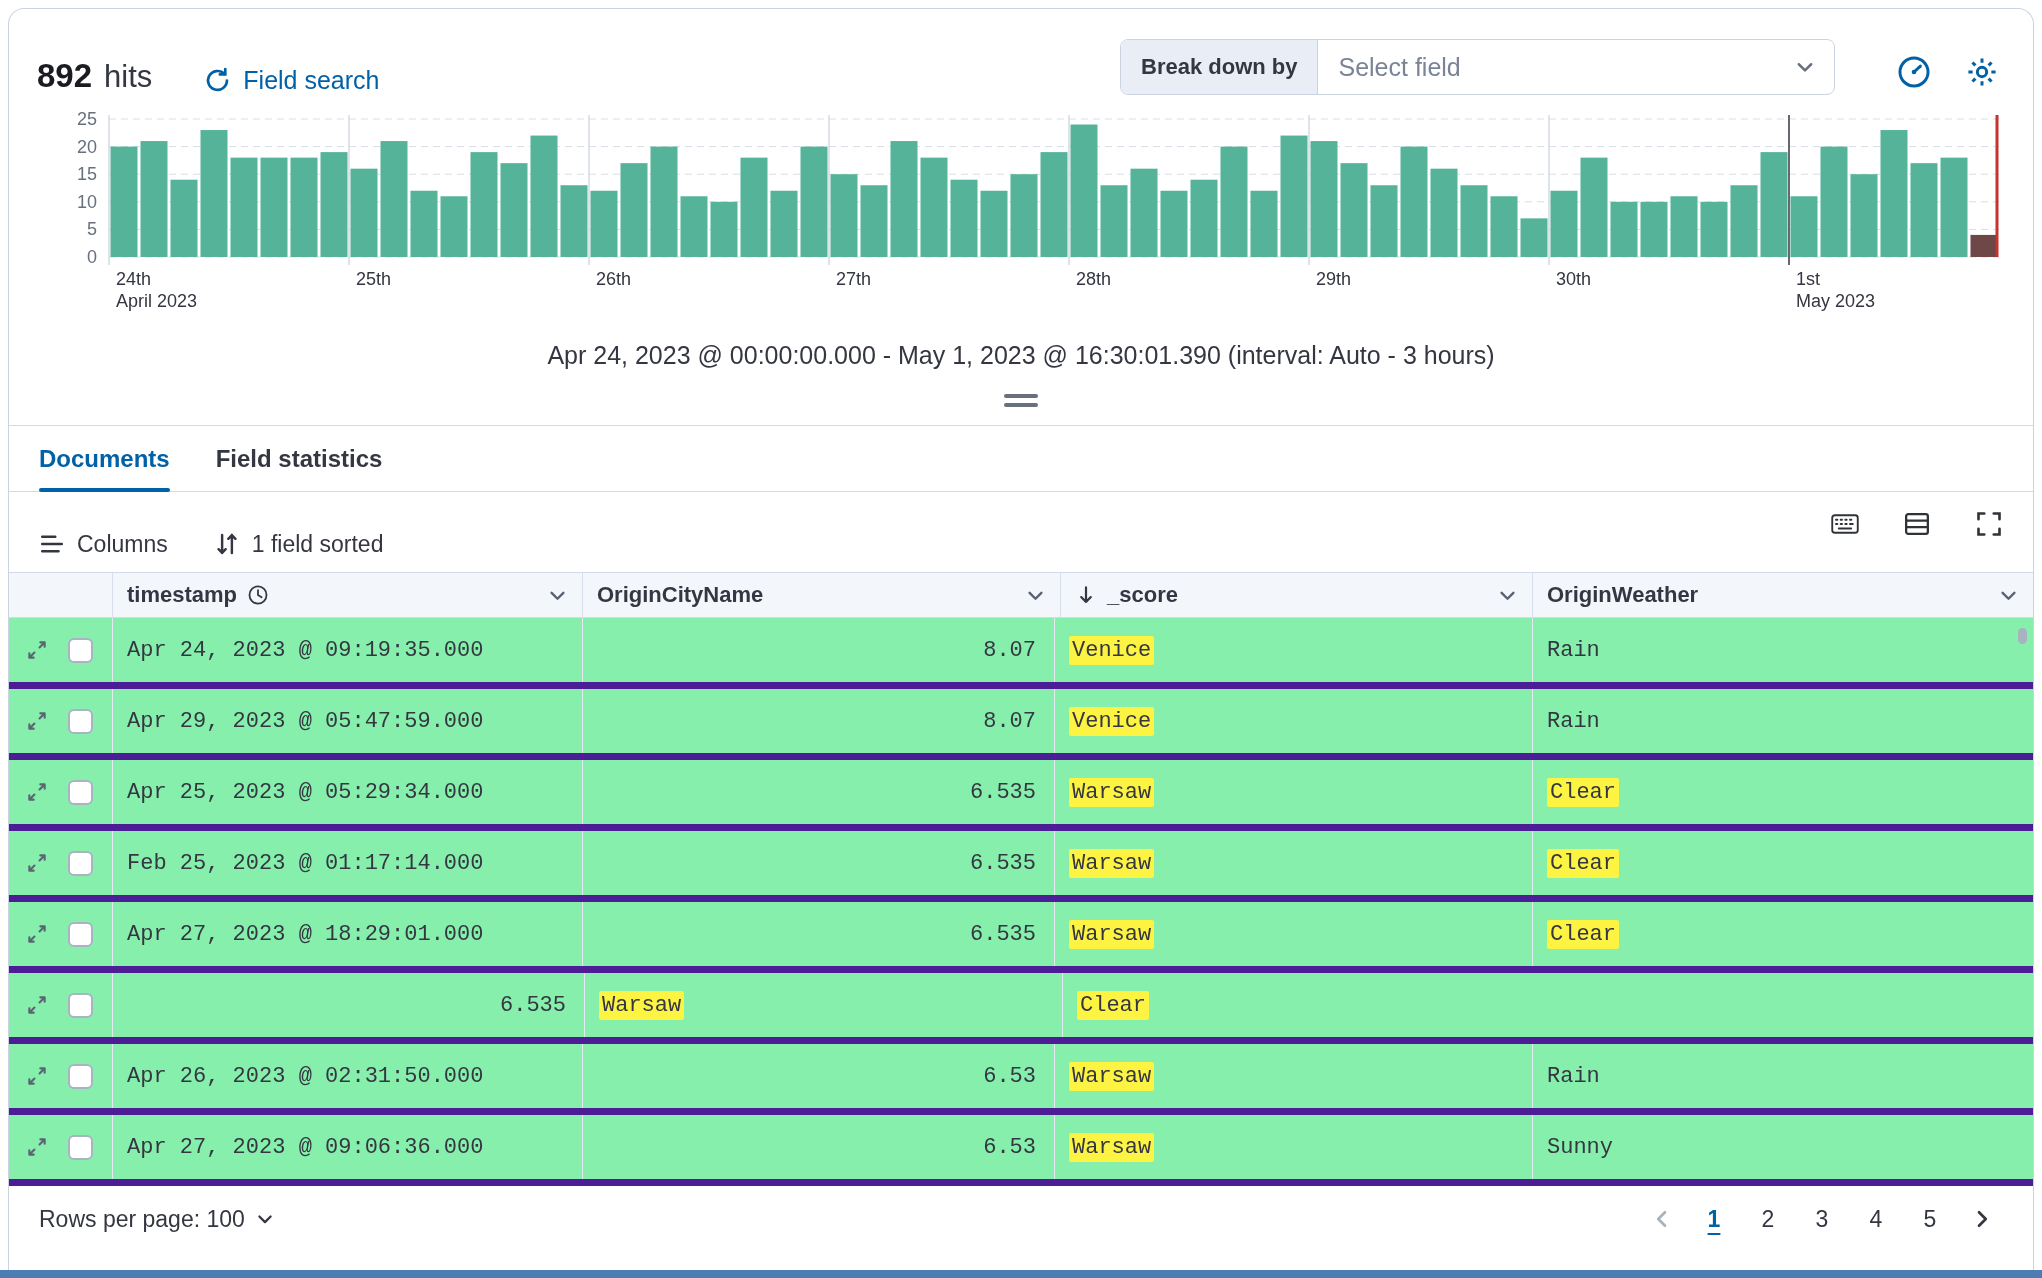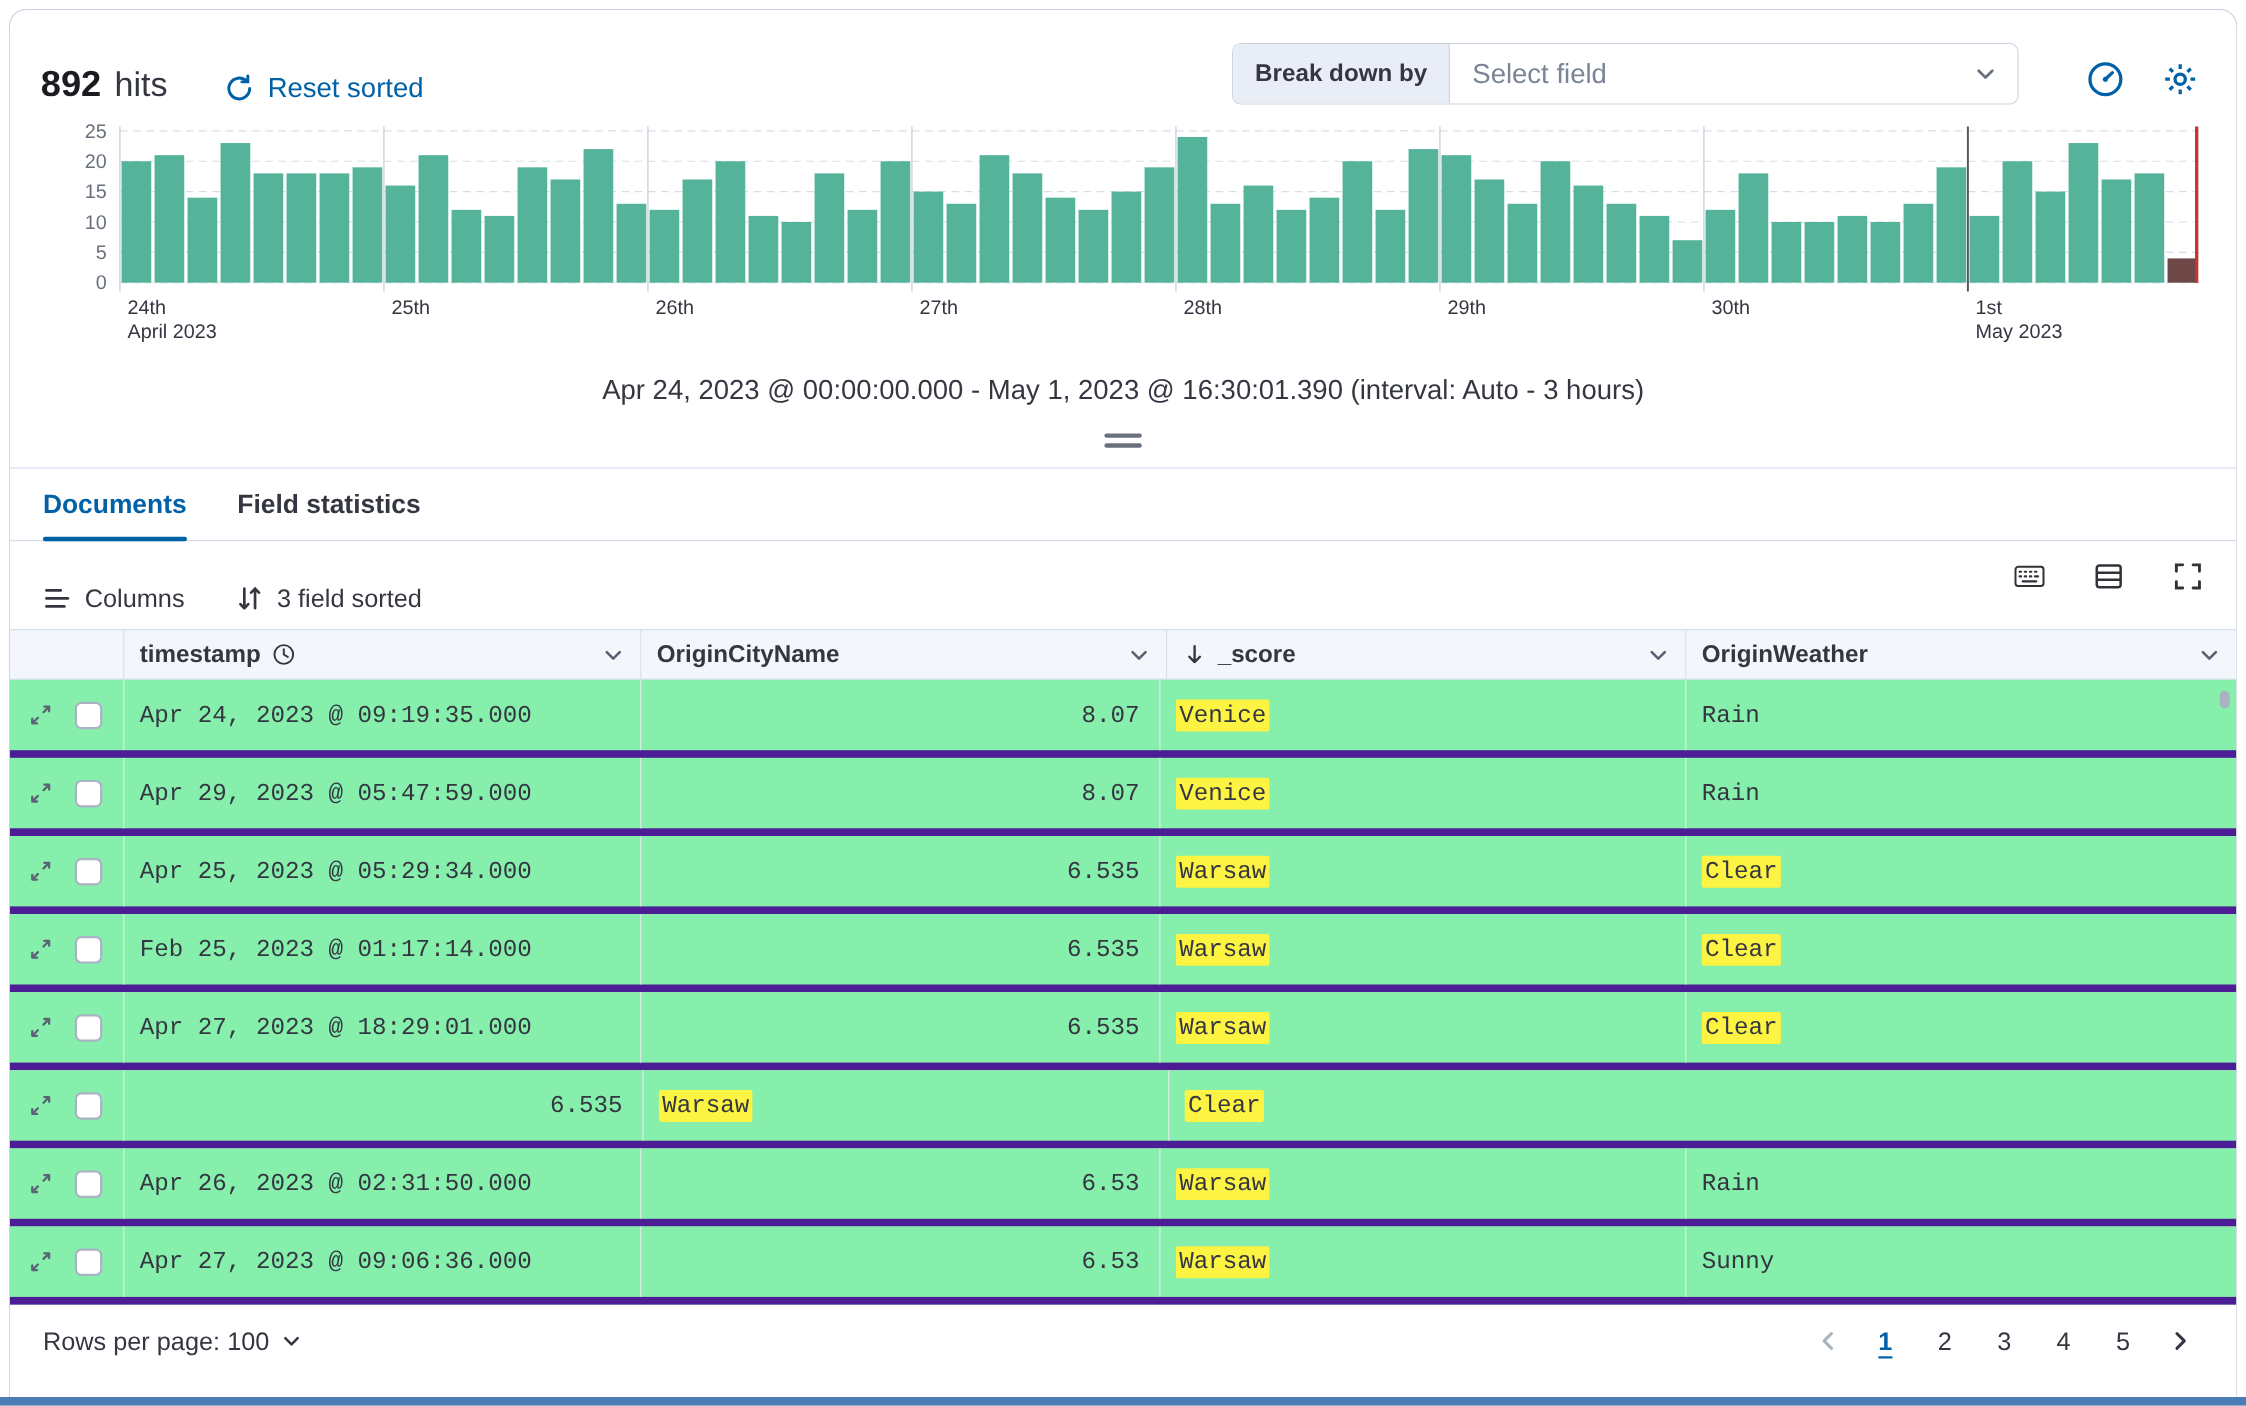--- a/index.html
+++ b/index.html
@@ -117,21 +117,21 @@
     <div class="hits-row">
       <span class="hits-count">892</span>
       <span class="hits-label">hits</span>
       <button class="reset-btn">
         <span style="display:flex">
           <svg viewBox="0 0 16 16" fill="none" stroke="currentColor" stroke-width="1.6" stroke-linecap="round">
             <path d="M13.6 8a5.6 5.6 0 1 1-1.6-3.95"></path>
               <path d="M12.6 1.2v3.2H9.4"></path>
           </svg>
         </span>
-        <span>Reset sorted</span>
+        <span>Field search</span>
       </button>
       <div class="spacer"></div>
       <div class="breakdown">
         <span class="bd-label">Break down by</span>
         <div class="bd-select">
           <span>Select field</span>
           <span class="chev">
             <svg viewBox="0 0 16 16" fill="none" stroke="currentColor" stroke-width="1.8" stroke-linecap="round" stroke-linejoin="round">
                 <path d="M3.5 6l4.5 4.5L12.5 6"></path>
               </svg>
@@ -277,21 +277,21 @@
           </svg>
       </span>
       <span>Columns</span>
     </button>
     <button class="tb-btn">
       <span style="display:flex">
         <svg viewBox="0 0 16 16" fill="none" stroke="currentColor" stroke-width="1.5" stroke-linecap="round" stroke-linejoin="round">
           <path d="M5 2.5v11M5 13.5L2.8 11.2M5 13.5l2.2-2.3M11 13.5v-11M11 2.5L8.8 4.8M11 2.5l2.2 2.3"></path>
         </svg>
       </span>
-      <span>3 field sorted</span>
+      <span>1 field sorted</span>
     </button>
     <div class="tb-icons">
       <button class="tb-icon-btn">
         <span style="display:flex">
           <svg viewBox="0 0 18 13" fill="none" stroke="currentColor" stroke-width="1.2" stroke-linecap="round">
             <rect x="0.8" y="0.9" width="16.4" height="11.2" rx="1.6"></rect>
             <path d="M3.2 3.8h.9M6.2 3.8h.9M9.2 3.8h.9M12.2 3.8h.9M3.2 6.5h.9M6.2 6.5h.9M9.2 6.5h.9M12.2 6.5h1.8M5 9.4h8"></path>
           </svg>
         </span>
       </button>

